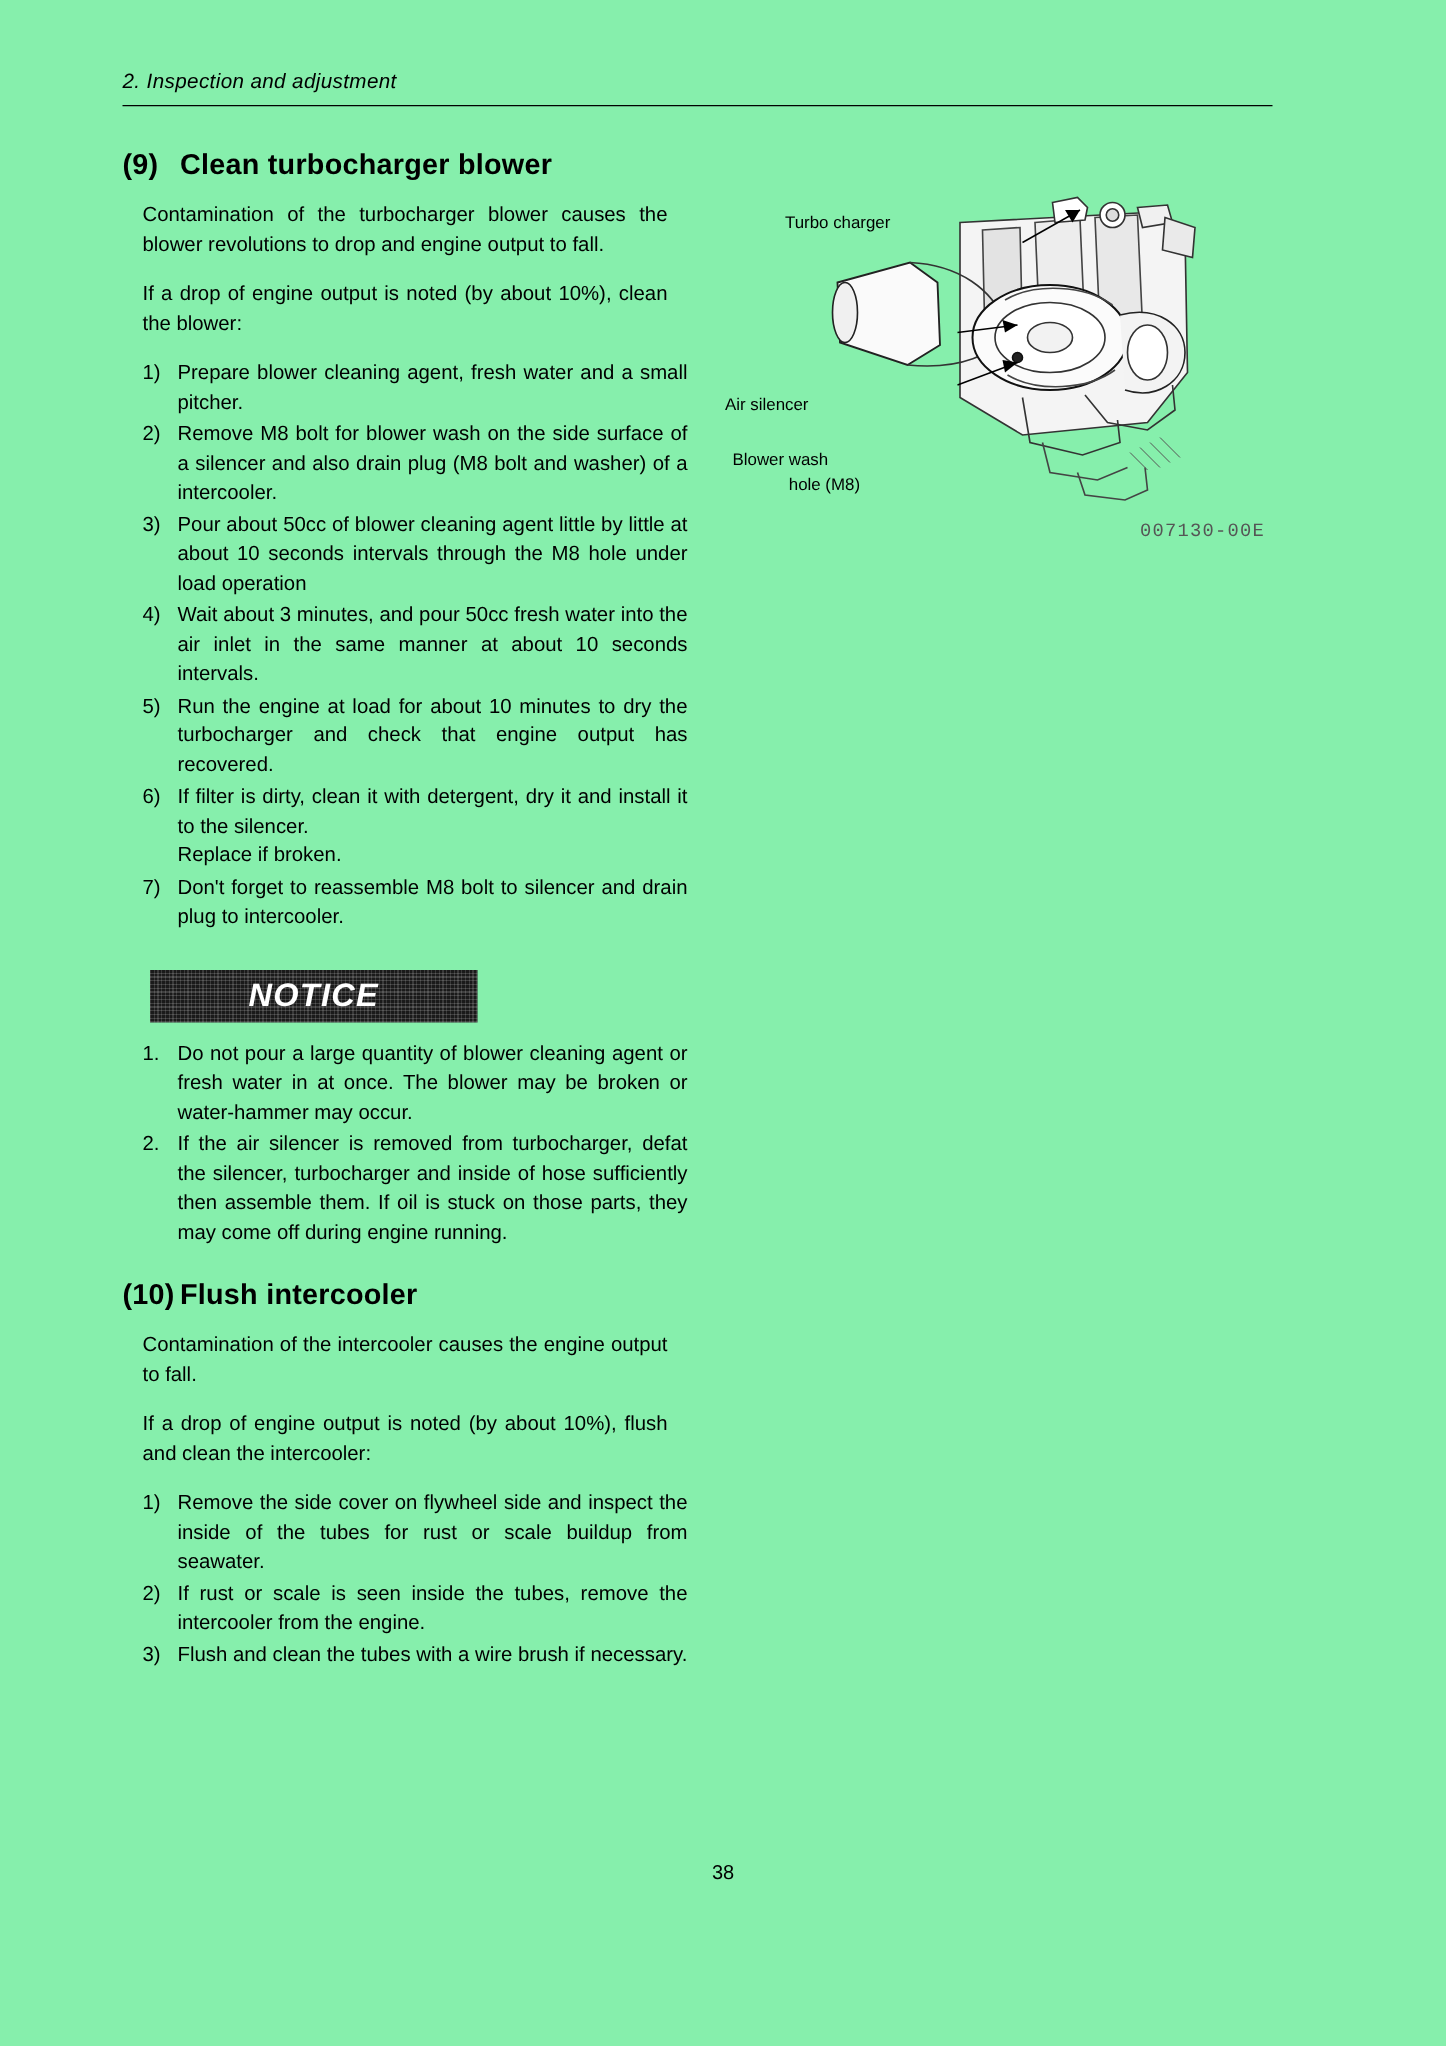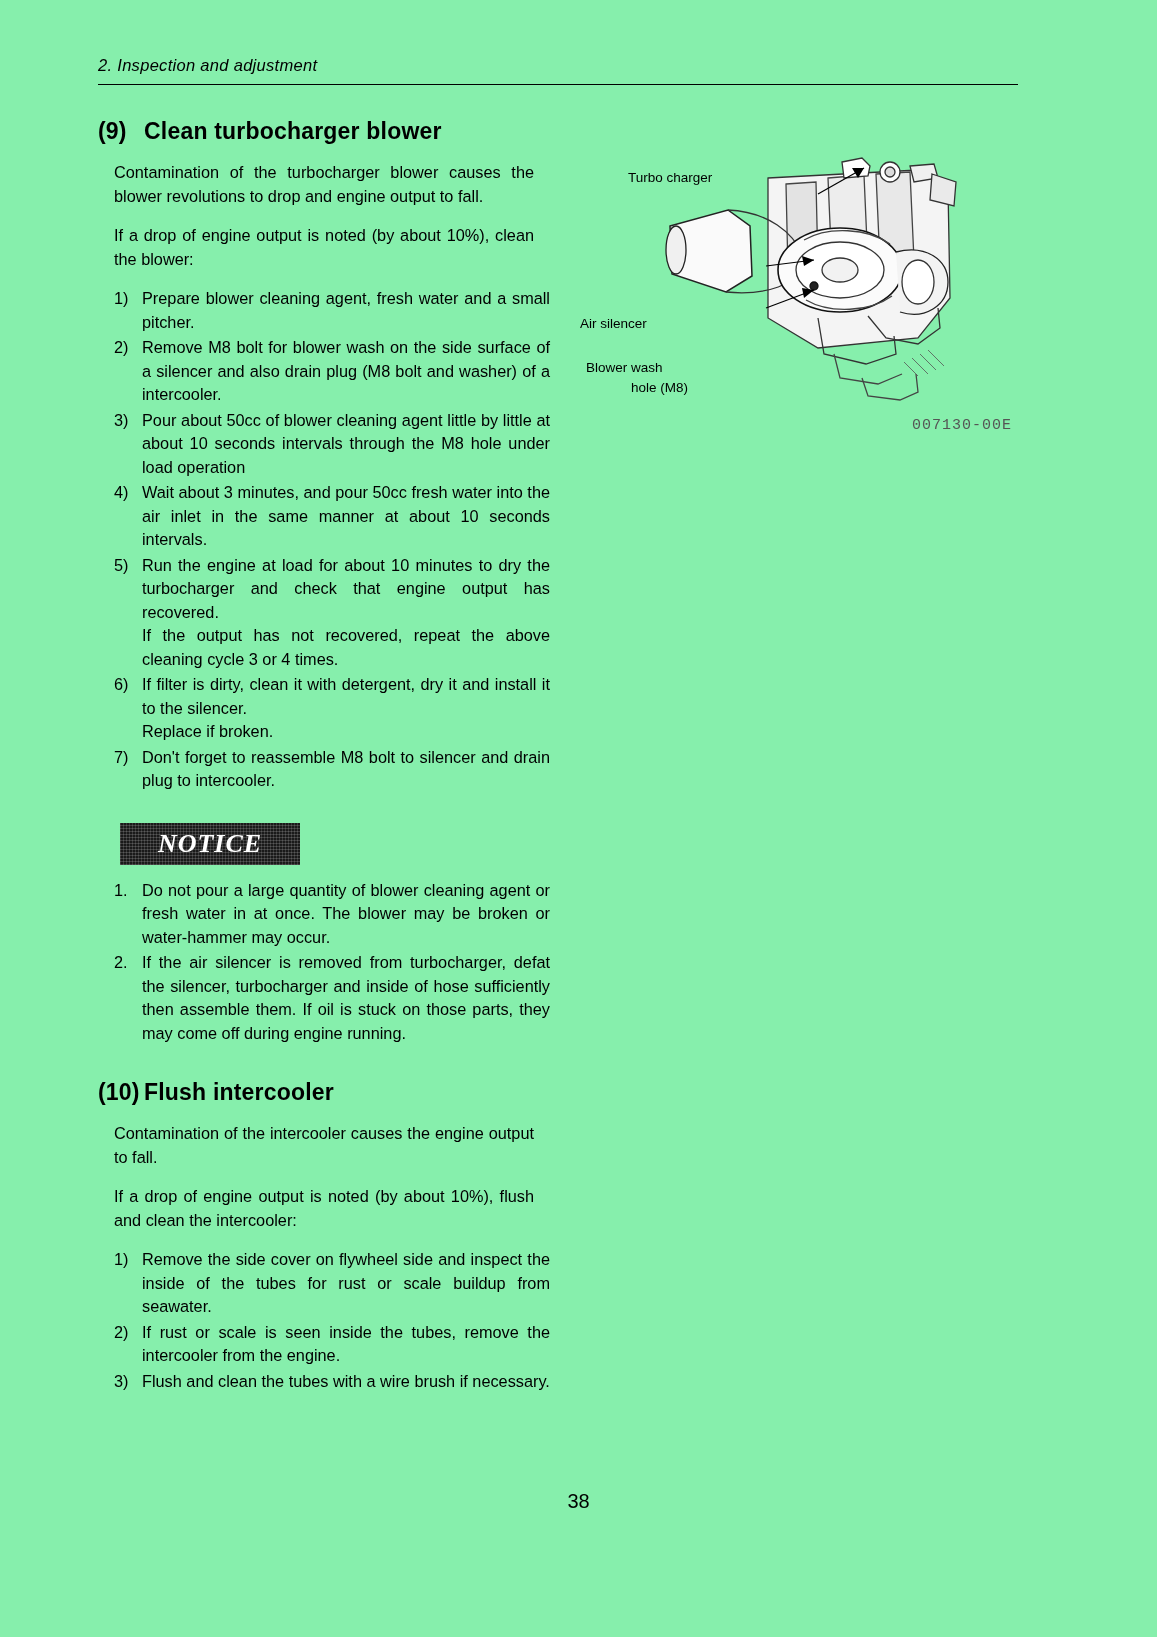--- a/index.html
+++ b/index.html
@@ -94,28 +94,27 @@
     text-align: left;
   }
   ol.numlist > li .sub {
     display: block;
     text-align: justify;
   }
   .nowrapline { text-align: left; }
   
   .notice {
     margin: 30px 0 14px 22px;
-    width: 180px;
+    width: 262px;
     height: 42px;
     background: #1a1a1a;
     background-image:
       repeating-linear-gradient(0deg, rgba(255,255,255,0.16) 0px, rgba(255,255,255,0.16) 1px, transparent 1px, transparent 3px),
       repeating-linear-gradient(90deg, rgba(255,255,255,0.14) 0px, rgba(255,255,255,0.14) 1px, transparent 1px, transparent 3px);
     position: relative;
-    font-family: Liberation Serif, serif;
   }
   .notice-text {
     position: absolute;
     left: 0; right: 0; top: 0; bottom: 0;
     display: flex;
     align-items: center;
     justify-content: center;
     color: #ffffff;
     font-style: italic;
     font-weight: bold;
@@ -135,21 +134,21 @@
     text-align: justify;
     margin-bottom: 2px;
   }
   ol.noticelist > li .marker {
     position: absolute;
     left: 16px;
     top: 0;
     width: 30px;
   }
   .heading2 {
-    margin-top: 34px;
+    margin-top: 24px;
   }
   
   .figure {
     position: absolute;
     left: 520px;
     top: 30px;
     width: 400px;
     height: 290px;
   }
   .fig-label {
@@ -166,21 +165,21 @@
     letter-spacing: 1px;
     color: #555;
     font-family: Liberation Mono, monospace;
   }
   .page-number {
     position: absolute;
     left: 0;
     right: 0;
     top: 1490px;
     text-align: center;
-    font-size: 20px;
+    font-size: 16px;
   }
 </style>
 </head>
 <body>
 
 <div class="page">
 
   <div class="header">
     <div class="header-title">2.  Inspection and adjustment</div>
   </div>
@@ -210,21 +209,20 @@
           <span class="marker">3)</span>
           <span>Pour about 50cc of blower cleaning agent little by little at about 10 seconds intervals through the M8 hole under load operation</span>
         </li>
         <li>
           <span class="marker">4)</span>
           <span>Wait about 3 minutes, and pour 50cc fresh water into the air inlet in the same manner at about 10 seconds intervals.</span>
         </li>
         <li>
           <span class="marker">5)</span>
           <span>Run the engine at load for about 10 minutes to dry the turbocharger and check that engine output has recovered.</span>
-          <span class="sub">If the output has not recovered, repeat the above cleaning cycle 3 or 4 times.</span>
         </li>
         <li>
           <span class="marker">6)</span>
           <span>If filter is dirty, clean it with detergent, dry it and install it to the silencer.</span>
           <span class="sub nowrapline">Replace if broken.</span>
         </li>
         <li>
           <span class="marker">7)</span>
           <span>Don't forget to reassemble M8 bolt to silencer and drain plug to intercooler.</span>
         </li>

